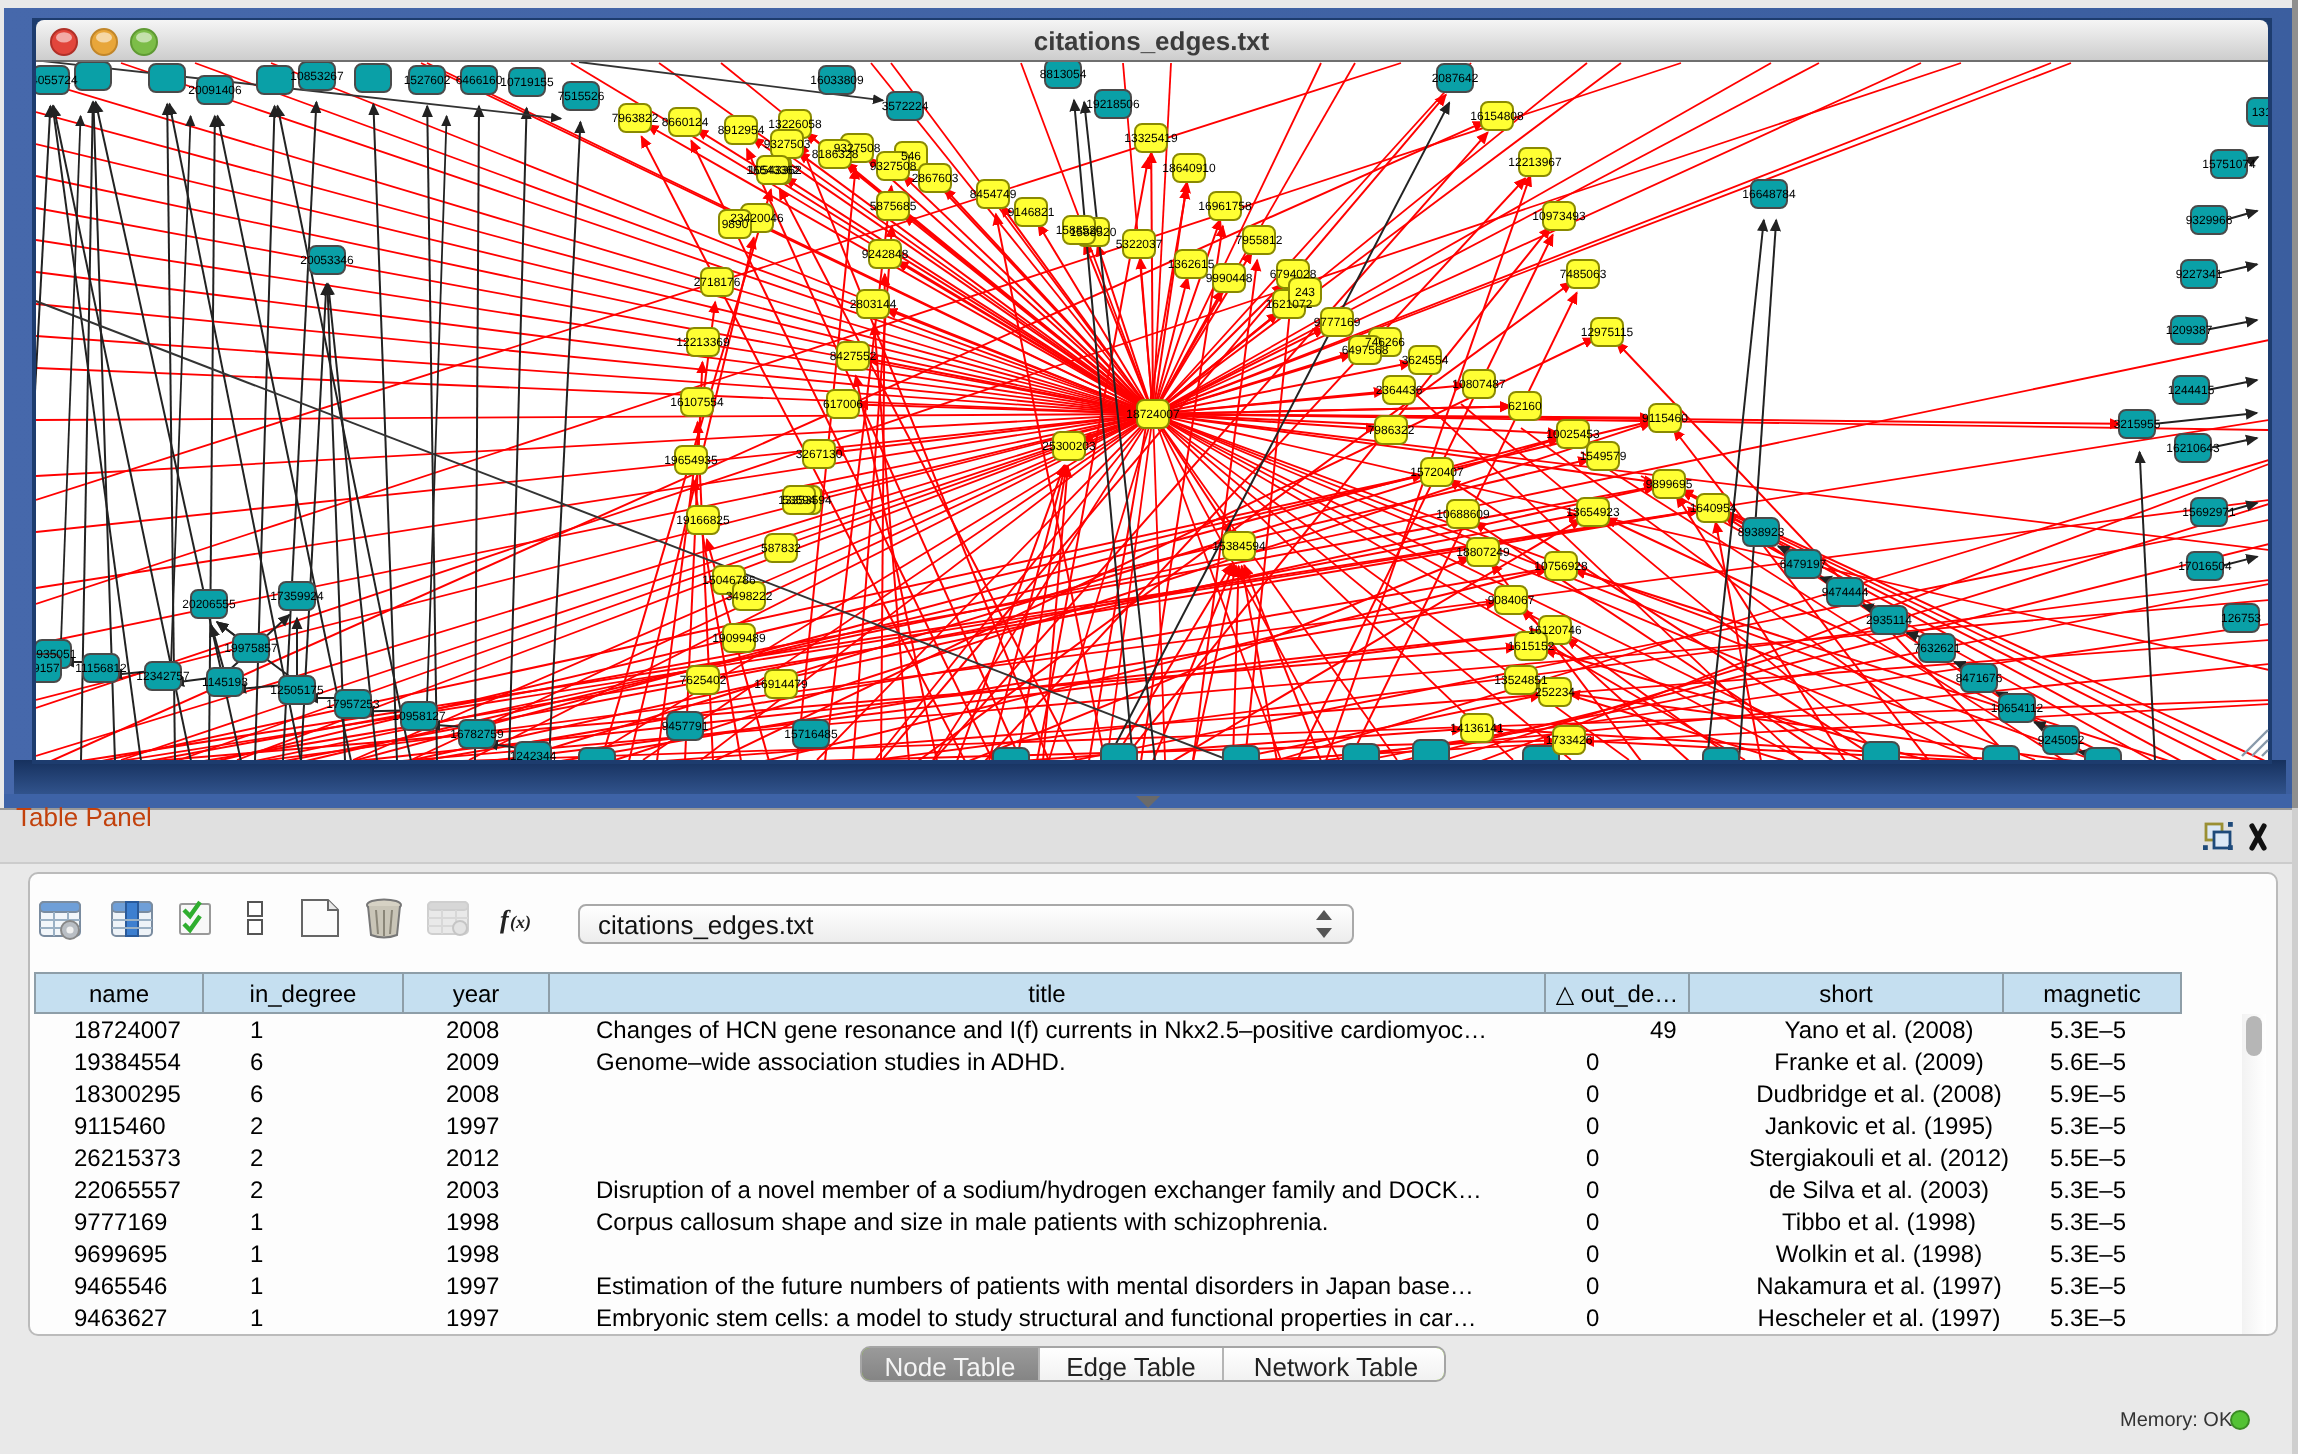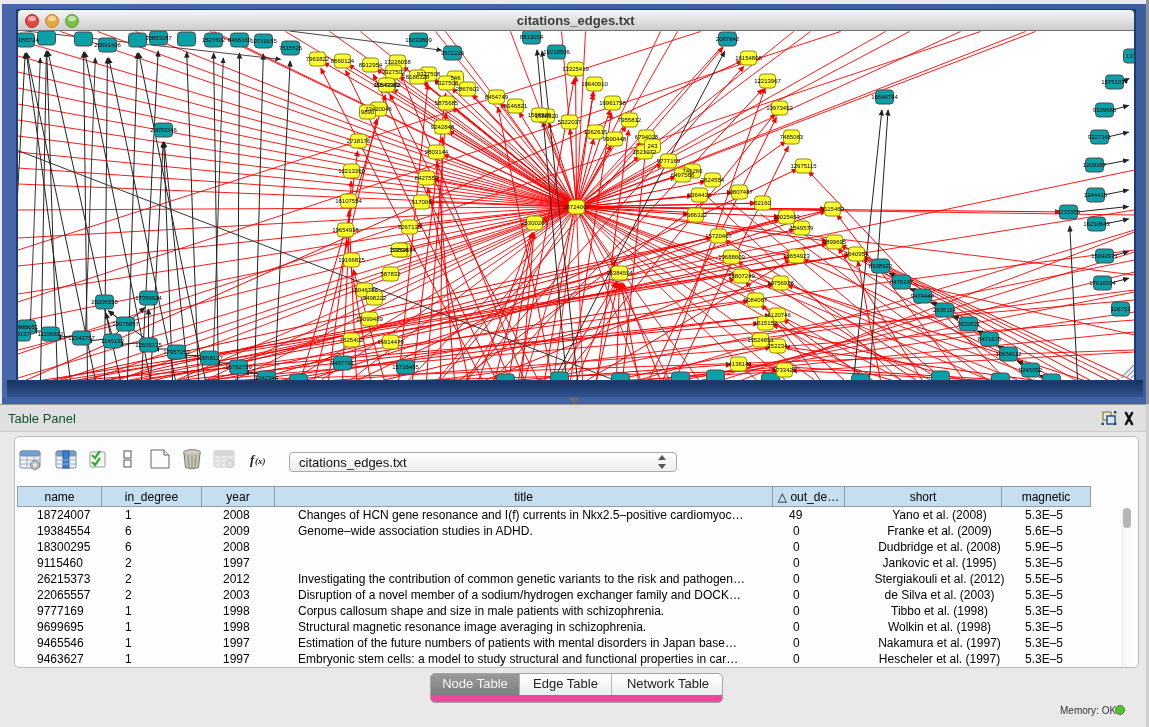--- a/index.html
+++ b/index.html
@@ -606,21 +606,21 @@
 <line x1="13" y1="16" x2="16" y2="13" stroke="#8899aa" stroke-width="1.2"></line>
 </svg>
 
 <div class="abs" style="left:1146px;top:0px;width:3px;height:404px;background:#8f8f8f"></div>
 <div class="abs" style="left:1146px;top:404px;width:3px;height:323px;background:#cfcfcf"></div>
 <div class="abs" style="left:0px;top:0px;width:1146px;height:4px;background:#e9e9e9"></div>
 <div class="abs" style="left:0px;top:4px;width:2px;height:400px;background:#e9e9e9"></div>
 
 <div class="abs" style="left:0;top:404px;width:1146px;height:323px;background:#e9e9e9;border-top:1px solid #999"></div>
 <div class="abs" style="left:0;top:405px;width:1146px;height:27px;background:#e0e0e0;border-bottom:1px solid #cccccc"></div>
-<div class="abs" style="left:8px;top:411px;font-size:13px;color:#14532d">Table Panel</div>
+<div class="abs" style="left:8px;top:401px;font-size:13px;color:#c2410c">Table Panel</div>
 <svg class="abs" style="left:566px;top:397px" width="16" height="8">
     <path d="M2,1 L14,1 L8,7 z" fill="#6a6a6a"></path>
   </svg>
 <svg class="abs" style="left:1101px;top:410px" width="40" height="17">
 <rect x="2" y="2" width="8" height="8" fill="#dce8f5" stroke="#9a8f33" stroke-width="1.4"></rect>
 <rect x="6" y="6" width="8" height="8" fill="#dce8f5" stroke="#1e4a7a" stroke-width="1.4"></rect>
 <rect x="13" y="1" width="2.4" height="2.4" fill="#1e4a7a"></rect>
     <rect x="0.5" y="12.6" width="2.4" height="2.4" fill="#1e4a7a"></rect>
     <rect x="13" y="12.6" width="2.4" height="2.4" fill="#1e4a7a"></rect>
 <path d="M25,3 L31,14 M31,3 L25,14" stroke="#111" stroke-width="2.6" stroke-linecap="round"></path>
@@ -700,21 +700,21 @@
 <div class="hcell" style="left:274px;width:498px">title</div>
 <div class="hcell" style="left:772px;width:72px">△ out_de…</div>
 <div class="hcell" style="left:844px;width:157px">short</div>
 <div class="hcell" style="left:1001px;width:90px;border-right:1px solid #8e9ea8">magnetic</div>
 
 <div class="trow" style="top:507px">
 <span style="left:20px">18724007</span>
     <span style="left:108px">1</span>
 <span style="left:206px">2008</span>
     <span style="left:281px">Changes of HCN gene resonance and I(f) currents in Nkx2.5–positive cardiomyoc…</span>
-<span style="left:772px">49</span>
+<span style="left:808px">49</span>
     <span class="ctr" style="left:844px;width:157px">Yano et al. (2008)</span>
 <span style="left:1008px">5.3E–5</span>
   </div>
 <div class="trow" style="top:523px">
 <span style="left:20px">19384554</span>
     <span style="left:108px">6</span>
 <span style="left:206px">2009</span>
     <span style="left:281px">Genome–wide association studies in ADHD.</span>
 <span style="left:776px">0</span>
     <span class="ctr" style="left:844px;width:157px">Franke et al. (2009)</span>
@@ -733,21 +733,20 @@
     <span style="left:108px">2</span>
 <span style="left:206px">1997</span>
 <span style="left:776px">0</span>
     <span class="ctr" style="left:844px;width:157px">Jankovic et al. (1995)</span>
 <span style="left:1008px">5.3E–5</span>
   </div>
 <div class="trow" style="top:571px">
 <span style="left:20px">26215373</span>
     <span style="left:108px">2</span>
 <span style="left:206px">2012</span>
-    <span style="left:281px">Investigating the contribution of common genetic variants to the risk and pathogen…</span>
 <span style="left:776px">0</span>
     <span class="ctr" style="left:844px;width:157px">Stergiakouli et al. (2012)</span>
 <span style="left:1008px">5.5E–5</span>
   </div>
 <div class="trow" style="top:587px">
 <span style="left:20px">22065557</span>
     <span style="left:108px">2</span>
 <span style="left:206px">2003</span>
     <span style="left:281px">Disruption of a novel member of a sodium/hydrogen exchanger family and DOCK…</span>
 <span style="left:776px">0</span>
@@ -760,21 +759,20 @@
 <span style="left:206px">1998</span>
     <span style="left:281px">Corpus callosum shape and size in male patients with schizophrenia.</span>
 <span style="left:776px">0</span>
     <span class="ctr" style="left:844px;width:157px">Tibbo et al. (1998)</span>
 <span style="left:1008px">5.3E–5</span>
   </div>
 <div class="trow" style="top:619px">
 <span style="left:20px">9699695</span>
     <span style="left:108px">1</span>
 <span style="left:206px">1998</span>
-    <span style="left:281px">Structural magnetic resonance image averaging in schizophrenia.</span>
 <span style="left:776px">0</span>
     <span class="ctr" style="left:844px;width:157px">Wolkin et al. (1998)</span>
 <span style="left:1008px">5.3E–5</span>
   </div>
 <div class="trow" style="top:635px">
 <span style="left:20px">9465546</span>
     <span style="left:108px">1</span>
 <span style="left:206px">1997</span>
     <span style="left:281px">Estimation of the future numbers of patients with mental disorders in Japan base…</span>
 <span style="left:776px">0</span>
@@ -787,20 +785,20 @@
 <span style="left:206px">1997</span>
     <span style="left:281px">Embryonic stem cells: a model to study structural and functional properties in car…</span>
 <span style="left:776px">0</span>
     <span class="ctr" style="left:844px;width:157px">Hescheler et al. (1997)</span>
 <span style="left:1008px">5.3E–5</span>
   </div>
 
 <div class="abs" style="left:1121px;top:507px;width:12px;height:160px;background:linear-gradient(90deg,#f2f2f2,#ffffff)"></div>
 <div class="abs" style="left:1123px;top:508px;width:8px;height:20px;background:#b6b6b6;border-radius:4px"></div>
 
-<div class="abs" style="left:430px;top:673px;width:293px;height:30px;border:1px solid #a5a5a5;border-radius:5px;background:#ec4899;overflow:hidden;font-size:13px;text-align:center;color:#222">
+<div class="abs" style="left:430px;top:673px;width:293px;height:18px;border:1px solid #a5a5a5;border-radius:5px;background:#84cc16;overflow:hidden;font-size:13px;text-align:center;color:#222">
 <div class="abs" style="left:0;top:0;width:88px;height:21px;background:linear-gradient(#9a9a9a,#7e7e7e);color:#f5f5f5;line-height:20px">Node Table</div>
 <div class="abs" style="left:88px;top:0;width:92px;height:21px;border-left:1px solid #b5b5b5;line-height:20px;background:linear-gradient(#ffffff,#ededed)">Edge Table</div>
 <div class="abs" style="left:180px;top:0;width:113px;height:21px;border-left:1px solid #b5b5b5;line-height:20px;background:linear-gradient(#ffffff,#ededed)">Network Table</div>
 </div>
 
 <div class="abs" style="left:1060px;top:705px;font-size:10px;color:#333">Memory: OK</div>
 <div class="abs" style="left:1115px;top:705px;width:10px;height:10px;border-radius:50%;background:#53c234;border:1px solid #3a8c24"></div>
 
 </body></html>

